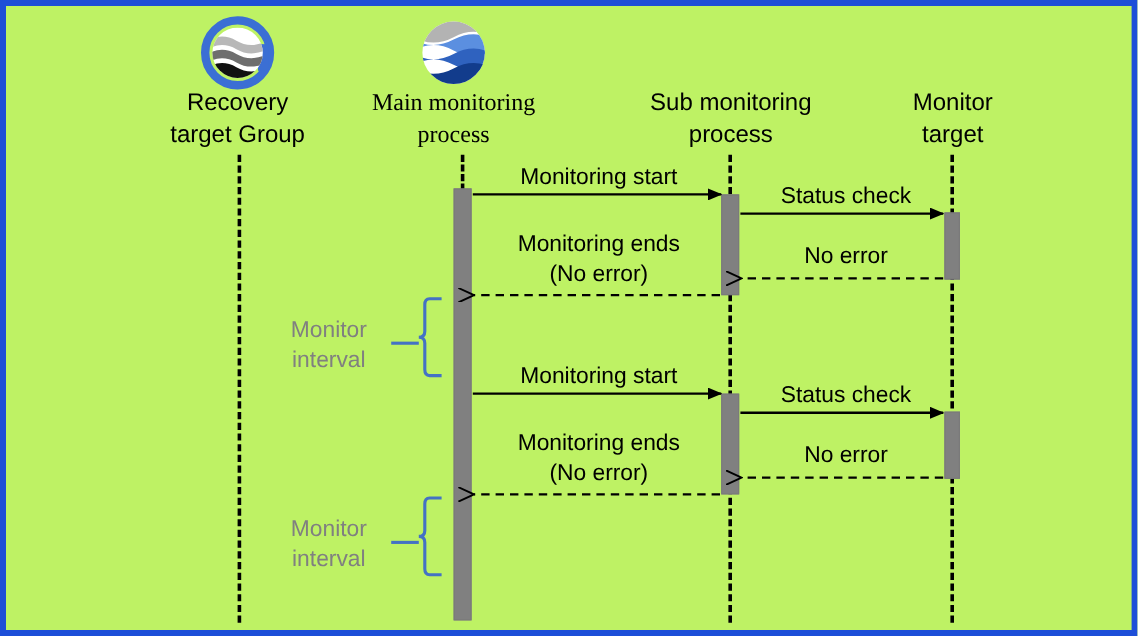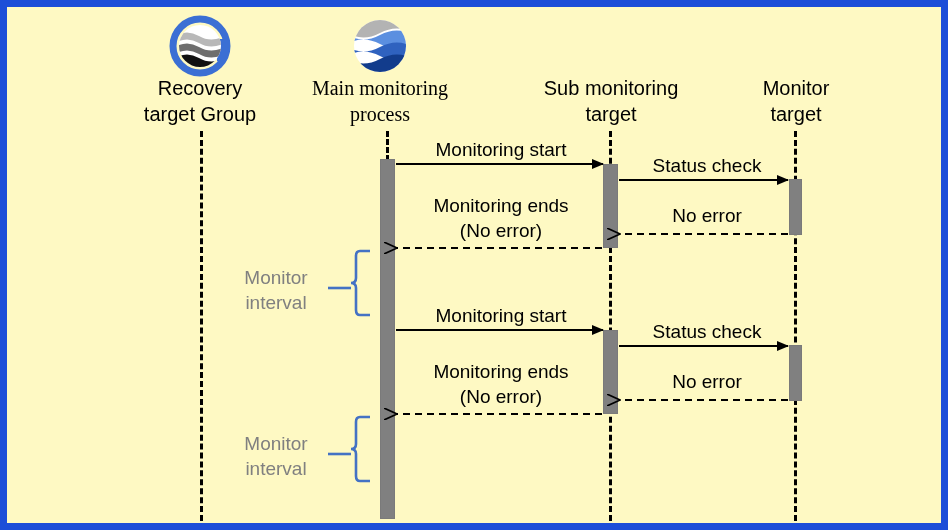--- a/index.html
+++ b/index.html
@@ -4,22 +4,22 @@
 <style>
   html, body {
     margin: 0;
     padding: 0;
     background: #ffffff;
   }
   #canvas {
     position: relative;
     width: 948px;
     height: 530px;
-    background: #fef9c3;
-    border: 7px solid #1d4ed8;
+    background: #bef264;
+    border: 5px solid #1d4ed8;
     box-sizing: border-box;
     font-family: "Liberation Sans", sans-serif;
     overflow: hidden;
   }
   .logo {
     position: absolute;
     width: 62px;
     height: 62px;
   }
   .actor-label {
@@ -101,21 +101,21 @@
         <path d="M-2,44 q16,9 33,0 q17,-9 33,0 v20 h-66 z" fill="#123C8C"></path>
       </g>
     </svg>
   </div>
 
   <div class="actor-label" style="left:103px; top:68px; width:180px;">Recovery
 target Group</div>
   <div class="actor-label" style="left:283px; top:68px; width:180px;font-family:Liberation Serif, serif;">Main monitoring
 process</div>
   <div class="actor-label" style="left:514px; top:68px; width:180px;">Sub monitoring
-target</div>
+process</div>
   <div class="actor-label" style="left:699px; top:68px; width:180px;">Monitor
 target</div>
 
   <div class="lifeline" style="left:193px; top:124px; height:390px;"></div>
   <div class="lifeline" style="left:379px; top:124px; height:30px;"></div>
   <div class="lifeline" style="left:602px; top:124px; height:390px;"></div>
   <div class="lifeline" style="left:787px; top:124px; height:390px;"></div>
 
   <div class="activation" style="left:373px; top:152px; width:15px; height:360px;"></div>
   <div class="activation" style="left:596px; top:157px; width:15px; height:84px;"></div>

